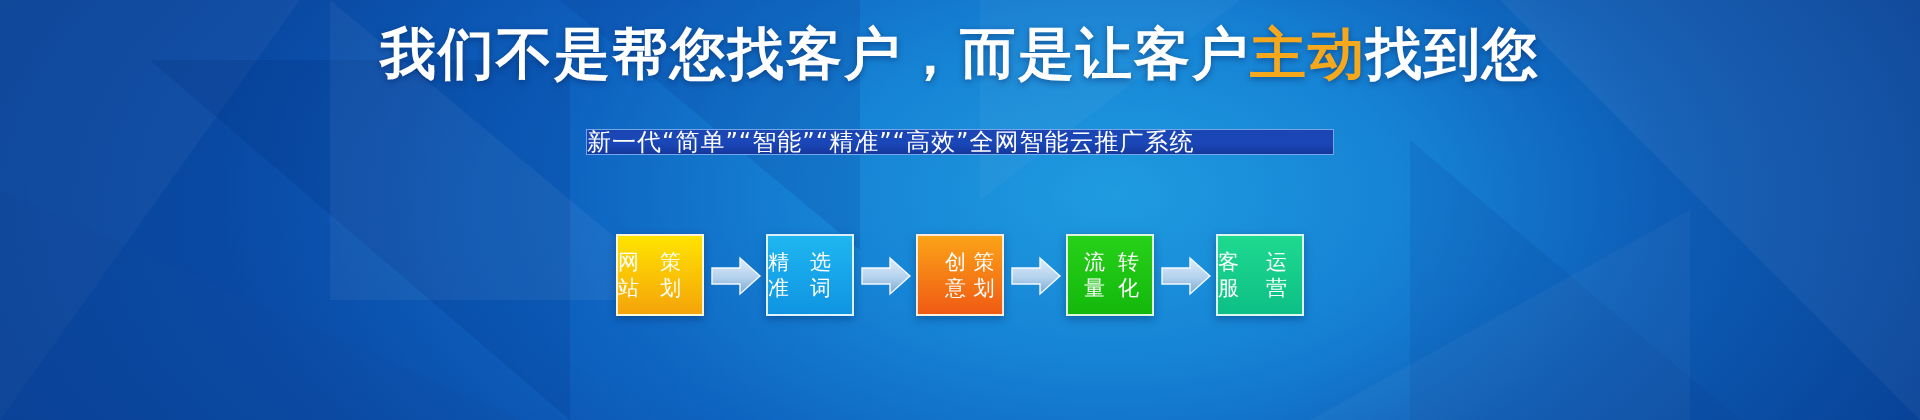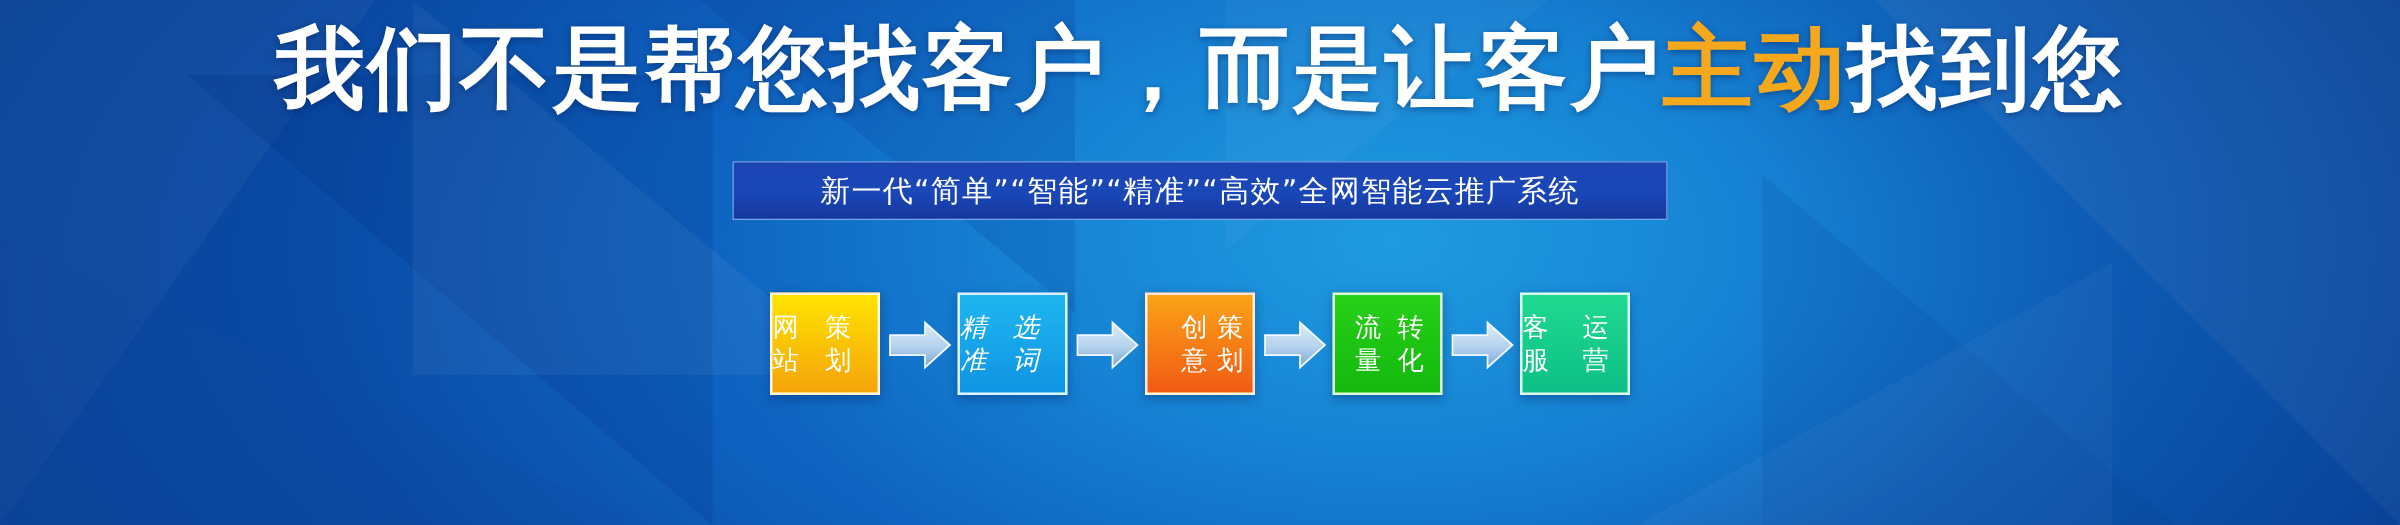--- a/index.html
+++ b/index.html
@@ -23,34 +23,34 @@
   .p5{right:0;top:0;width:0;height:0;border-right:420px solid rgba(255,255,255,.055);border-bottom:420px solid transparent;}
   .p6{right:180px;top:140px;width:0;height:0;border-left:330px solid rgba(10,70,160,.18);border-top:280px solid transparent;}
   .p7{left:0;bottom:0;width:0;height:0;border-left:520px solid rgba(20,80,170,.20);border-top:230px solid transparent;}
   .p8{right:230px;bottom:0;width:0;height:0;border-right:380px solid rgba(255,255,255,.04);border-top:210px solid transparent;}
   .p9{left:980px;top:0;width:0;height:0;border-left:260px solid rgba(255,255,255,.035);border-bottom:200px solid transparent;}
   .vig{position:absolute;inset:0;background:radial-gradient(ellipse 1200px 600px at 50% 50%, rgba(0,0,0,0) 40%, rgba(0,20,70,.28) 100%);}
 
   
   .headline{
     position:absolute;top:22px;left:0;width:1920px;text-align:center;
-    font-size:72px;line-height:64px;font-weight:bold;color:#ffffff;
+    font-size:56px;line-height:64px;font-weight:bold;color:#ffffff;
     letter-spacing:2px;white-space:nowrap;
     text-shadow:0 2px 6px rgba(0,25,80,.45);
     font-family:"DejaVu Sans","Liberation Sans",sans-serif;
   }
   .headline .hi{color:#f5a81c;}
 
   
   .subbar{
     position:absolute;top:129px;left:50%;transform:translateX(-50%);
-    width:748px;height:47px;box-sizing:border-box;
+    width:748px;height:26px;box-sizing:border-box;
     background:linear-gradient(180deg,#1b45b4 0%,#1a47b8 55%,#15379c 100%);
     border:1px solid rgba(150,200,255,.75);
-    display:flex;align-items:center;justify-content:center;
+    display:flex;align-items:center;
   }
   .subbar span{
     color:#ffffff;font-size:24px;letter-spacing:1px;white-space:nowrap;
     font-family:"DejaVu Sans","Liberation Sans",sans-serif;
   }
 
   
   .flow{
     position:absolute;top:225px;left:50%;transform:translateX(-50%);
     display:flex;align-items:center;height:100px;
@@ -103,21 +103,21 @@
           <defs>
             <linearGradient id="ag0" x1="0" y1="0" x2="0" y2="1">
               <stop offset="0%" stop-color="#eaf3fc"></stop>
               <stop offset="55%" stop-color="#bcd6ef"></stop>
               <stop offset="100%" stop-color="#7fa8d0"></stop>
             </linearGradient>
           </defs>
           <path d="M2 12 H30 V2 L50 20 L30 38 V28 H2 Z" fill="url(#ag0)" stroke="#ffffff" stroke-width="1.4" opacity="0.95"></path>
         </svg>
       </div>
-      <div class="box" style="background: linear-gradient(rgb(31, 182, 240) 0%, rgb(15, 148, 226) 100%); color: rgb(255, 255, 255); font-style: italic;">
+      <div class="box" style="background: linear-gradient(rgb(31, 182, 240) 0%, rgb(15, 148, 226) 100%); color: rgb(255, 255, 255);">
         <span class="ln">精准</span>
         <span class="ln">选词</span>
       </div>
       <div class="arrow">
         <svg width="52" height="40" viewBox="0 0 52 40">
           <defs>
             <linearGradient id="ag1" x1="0" y1="0" x2="0" y2="1">
               <stop offset="0%" stop-color="#eaf3fc"></stop>
               <stop offset="55%" stop-color="#bcd6ef"></stop>
               <stop offset="100%" stop-color="#7fa8d0"></stop>

